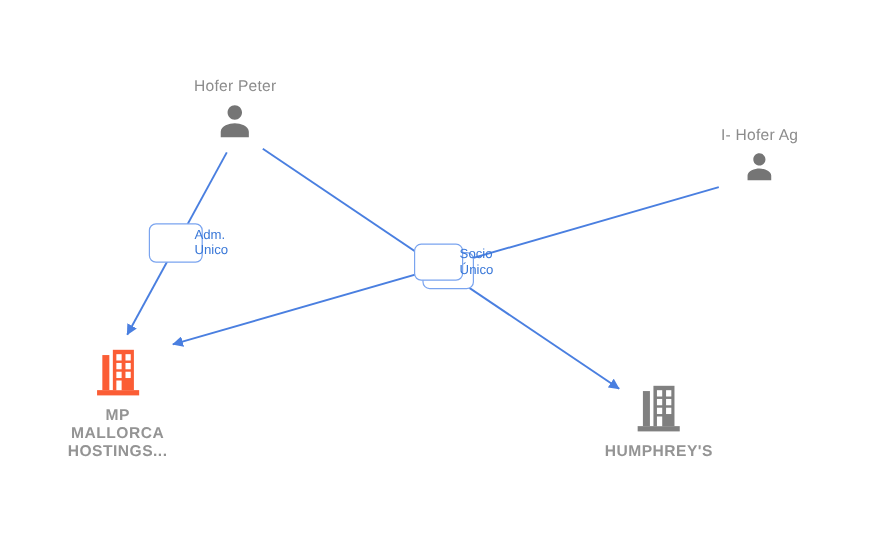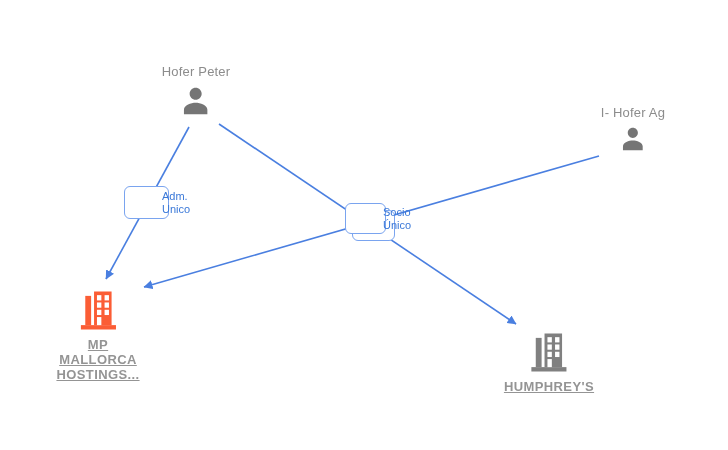--- a/index.html
+++ b/index.html
@@ -8,21 +8,21 @@
     font-family:"Liberation Sans", sans-serif;
   }
   .edges-svg{position:absolute;left:0;top:0;width:728px;height:450px;}
   .node{position:absolute;transform:translateX(-50%);text-align:center;}
   .person-name{
     font-size:13px;color:#8c8c8c;white-space:nowrap;letter-spacing:.2px;
   }
   .company-name{
     font-size:13px;font-weight:700;color:#949494;letter-spacing:.4px;line-height:15px;white-space:nowrap;
   }
-  .company-name span{display:block;text-decoration:underline;}
+  .company-name span{display:block;}
   .edge-label{
     position:absolute;background:#ffffff;border:1.5px solid #7aa4ef;border-radius:6px;
     color:#3a78d8;font-size:11px;line-height:13px;text-align:center;
     display:flex;flex-direction:column;justify-content:center;
     box-sizing:border-box;
     padding-left:37px;
   }
   .edge-label span{display:block;}
   .icon-wrap{display:inline-block;line-height:0;}
   .watermark{
@@ -94,21 +94,21 @@
         <rect x="12" y="18.5" width="3" height="5.5" fill="#ffffff"></rect>
       </svg>
     </span>
     <div class="company-name" style="margin-top:2px;">
       <span>MP</span>
       <span>MALLORCA</span>
       <span>HOSTINGS...</span>
     </div>
   </div>
 
-  <div class="node" style="left:549px;top:332px;">
+  <div class="node" style="left:549px;top:320px;">
     <span class="icon-wrap">
       <svg width="38" height="41" viewBox="0 0 26 28" fill="#808080">
         <rect x="1" y="24" width="24" height="3"></rect>
         <rect x="4" y="4" width="4" height="20"></rect>
         <rect x="10" y="1" width="12" height="23"></rect>
         <rect x="12" y="3.5" width="3" height="3.6" fill="#ffffff"></rect>
         <rect x="17.2" y="3.5" width="3" height="3.6" fill="#ffffff"></rect>
         <rect x="12" y="8.5" width="3" height="3.6" fill="#ffffff"></rect>
         <rect x="17.2" y="8.5" width="3" height="3.6" fill="#ffffff"></rect>
         <rect x="12" y="13.5" width="3" height="3.6" fill="#ffffff"></rect>

